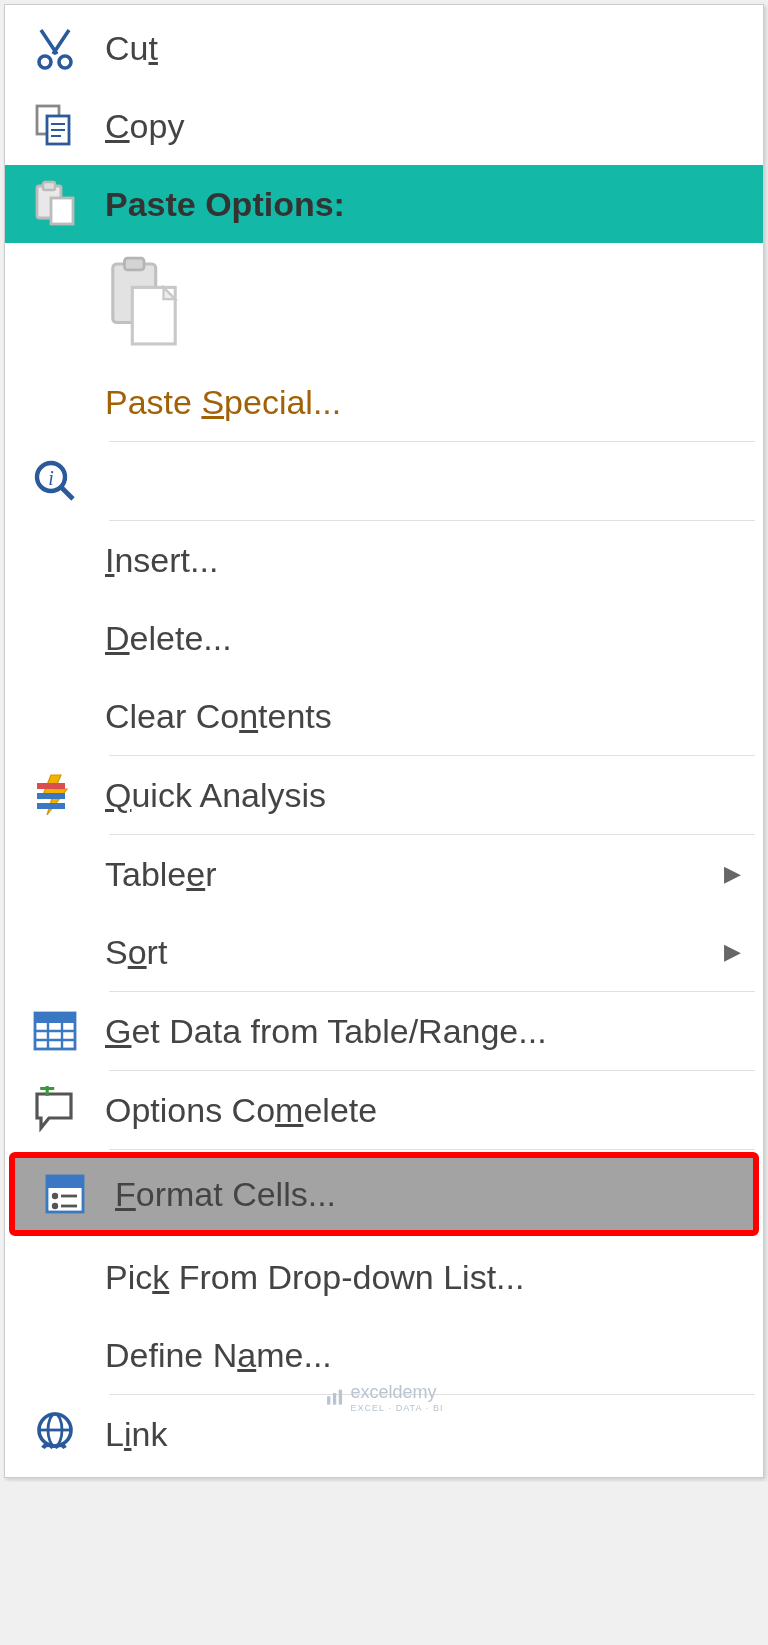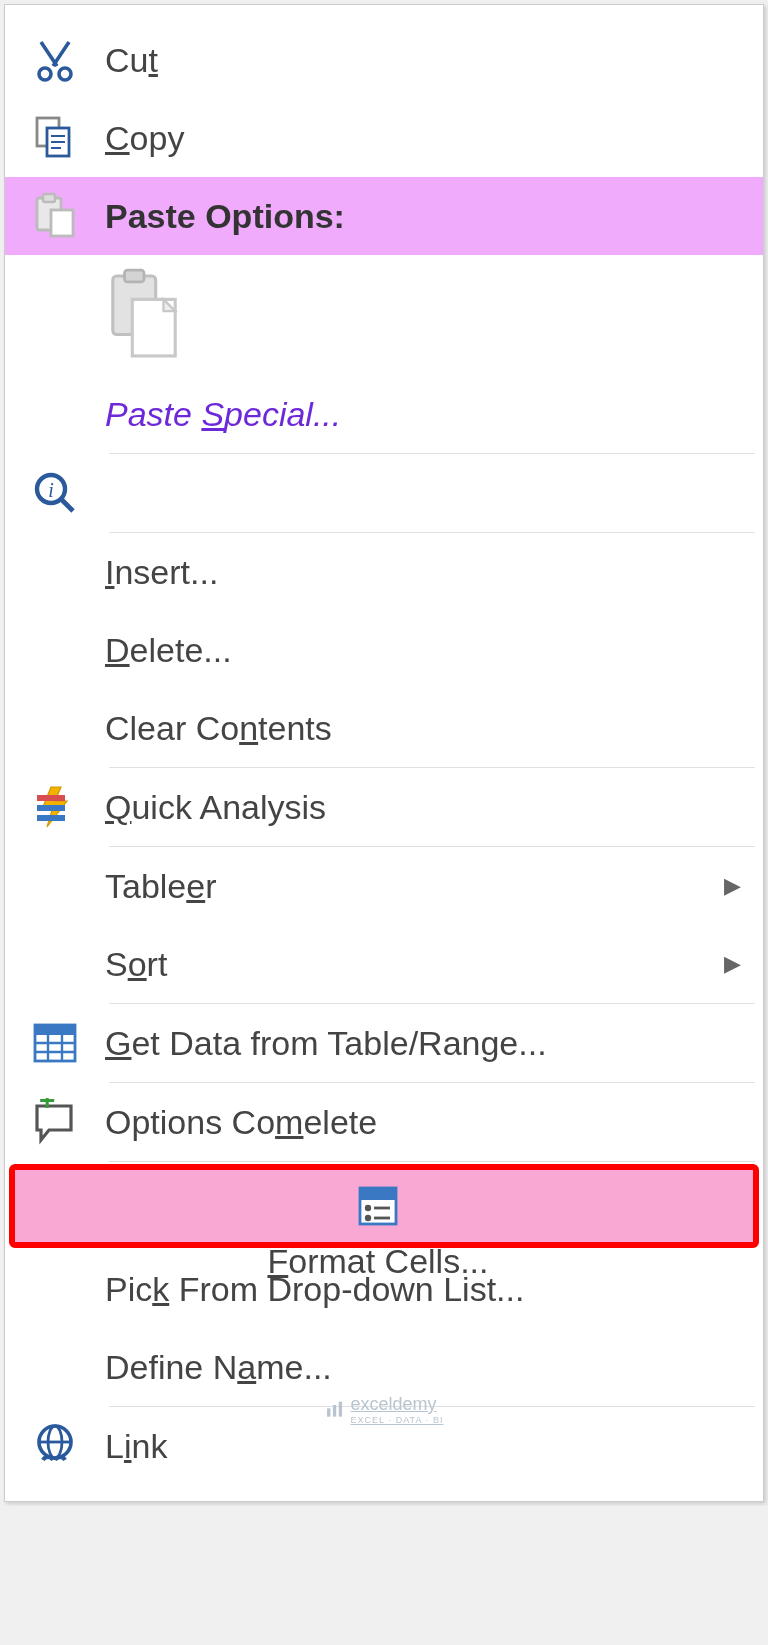--- a/index.html
+++ b/index.html
@@ -6,36 +6,35 @@
     body {
       font-family: 'Segoe UI', Tahoma, sans-serif;
       background: #f0f0f0;
       padding: 4px;
     }
     .context-menu {
       width: 760px;
       background: #fff;
       border: 1px solid #ccc;
       box-shadow: 2px 2px 4px rgba(0,0,0,0.15);
-      padding: 16px 0;
+      padding: 4px 0;
     }
     .menu-item {
       display: flex;
       align-items: center;
       height: 78px;
       padding: 0 12px 0 0;
       cursor: default;
       position: relative;
     }
     .menu-item.hover-header {
-      background: #f0abfc;
+      background: #14b8a6;
     }
     .menu-item.hover-highlight {
-      background: #f9a8d4;
-      flex-direction: column;
+      background: #a3a3a3;
     }
     .menu-item.highlighted {
       border: 6px solid #ff0000;
       border-radius: 6px;
       margin: 2px 4px;
       height: 84px;
     }
     .icon-slot {
       width: 100px;
       height: 100%;
@@ -46,21 +45,21 @@
     }
     .label {
       font-size: 34px;
       color: #444;
       flex: 1;
     }
     .label .mnemonic {
       text-decoration: underline;
     }
     .label.bold { font-weight: 600; color: #333; }
-    .label.disabled { color: #6d28d9; font-style: italic; }
+    .label.disabled { color: #a16207; }
     .submenu-arrow {
       color: #666;
       font-size: 22px;
       margin-right: 10px;
     }
     .separator {
       height: 1px;
       background: #e0e0e0;
       margin-left: 104px;
       margin-right: 8px;
@@ -80,21 +79,20 @@
       position: absolute;
       left: 50%;
       transform: translateX(-50%);
       bottom: 60px;
       color: #b8c5d0;
       font-size: 18px;
       display: flex;
       align-items: center;
       gap: 6px;
       pointer-events: none;
-      text-decoration: underline;
     }
     .watermark .wm-icon {
       width: 20px; height: 20px;
     }
     .wm-sub { font-size: 9px; letter-spacing: 1px; display:block; }
     svg { display: block; }
   </style>
 </head>
 <body>
 

